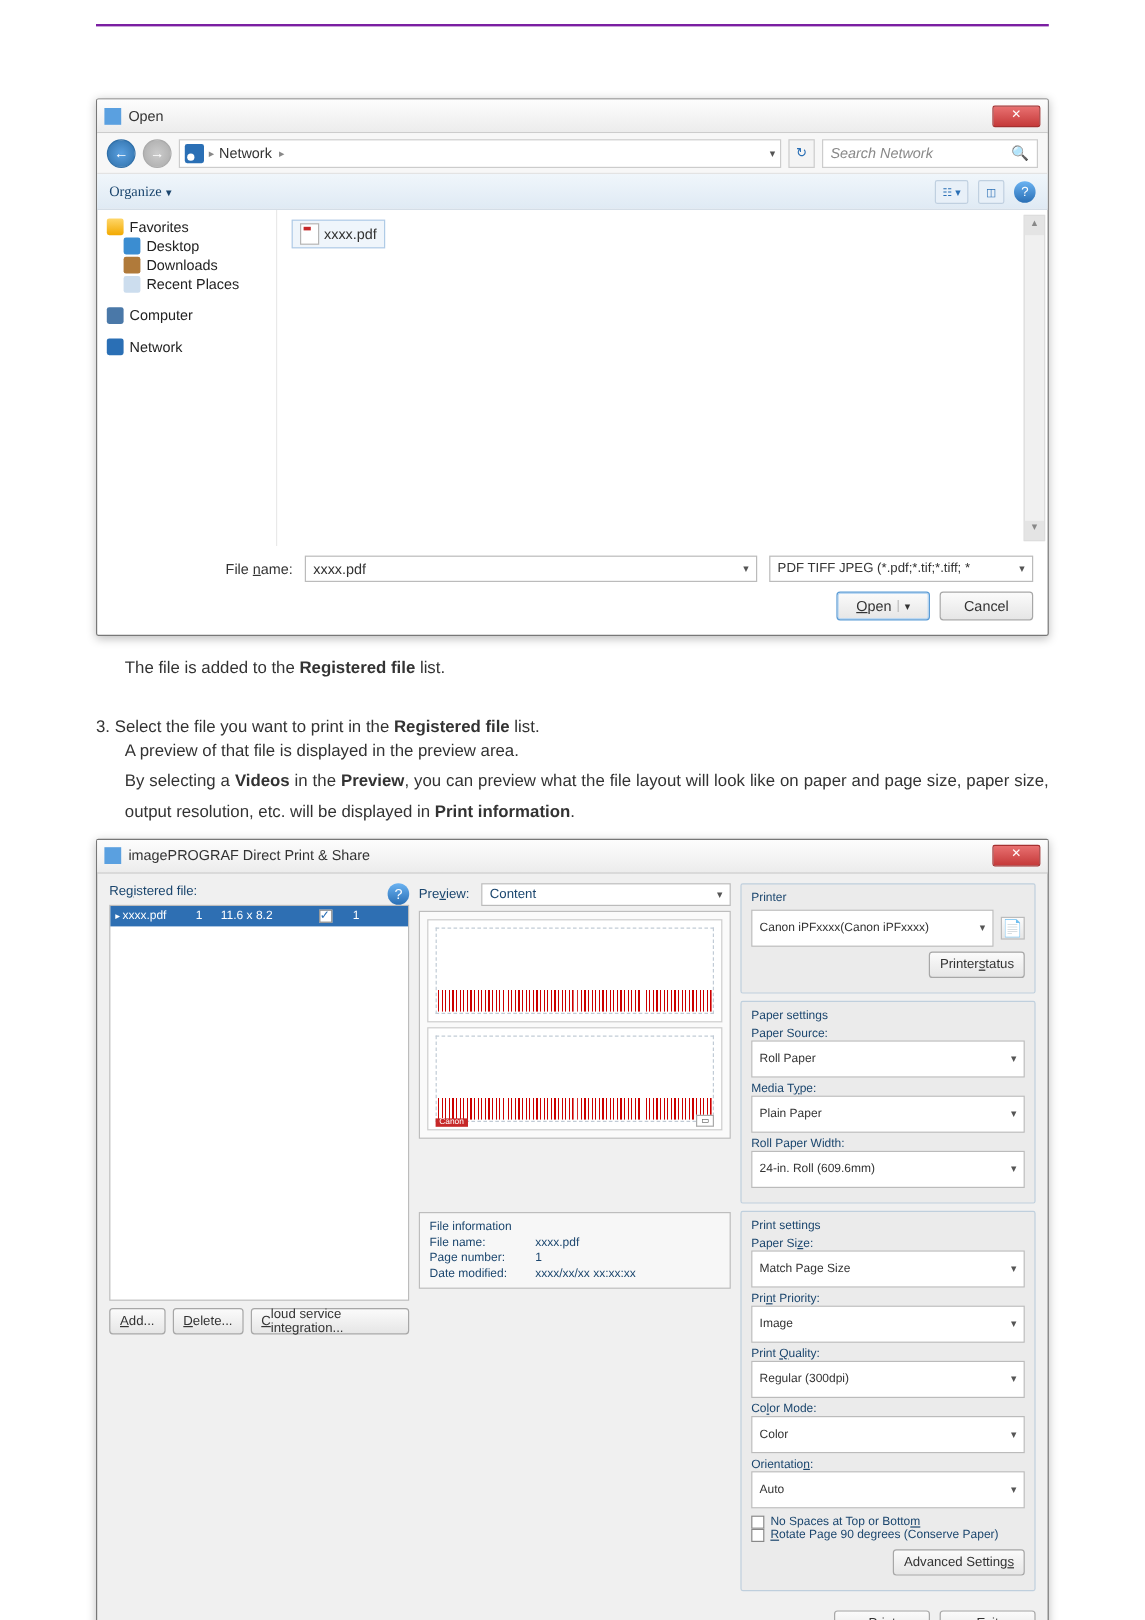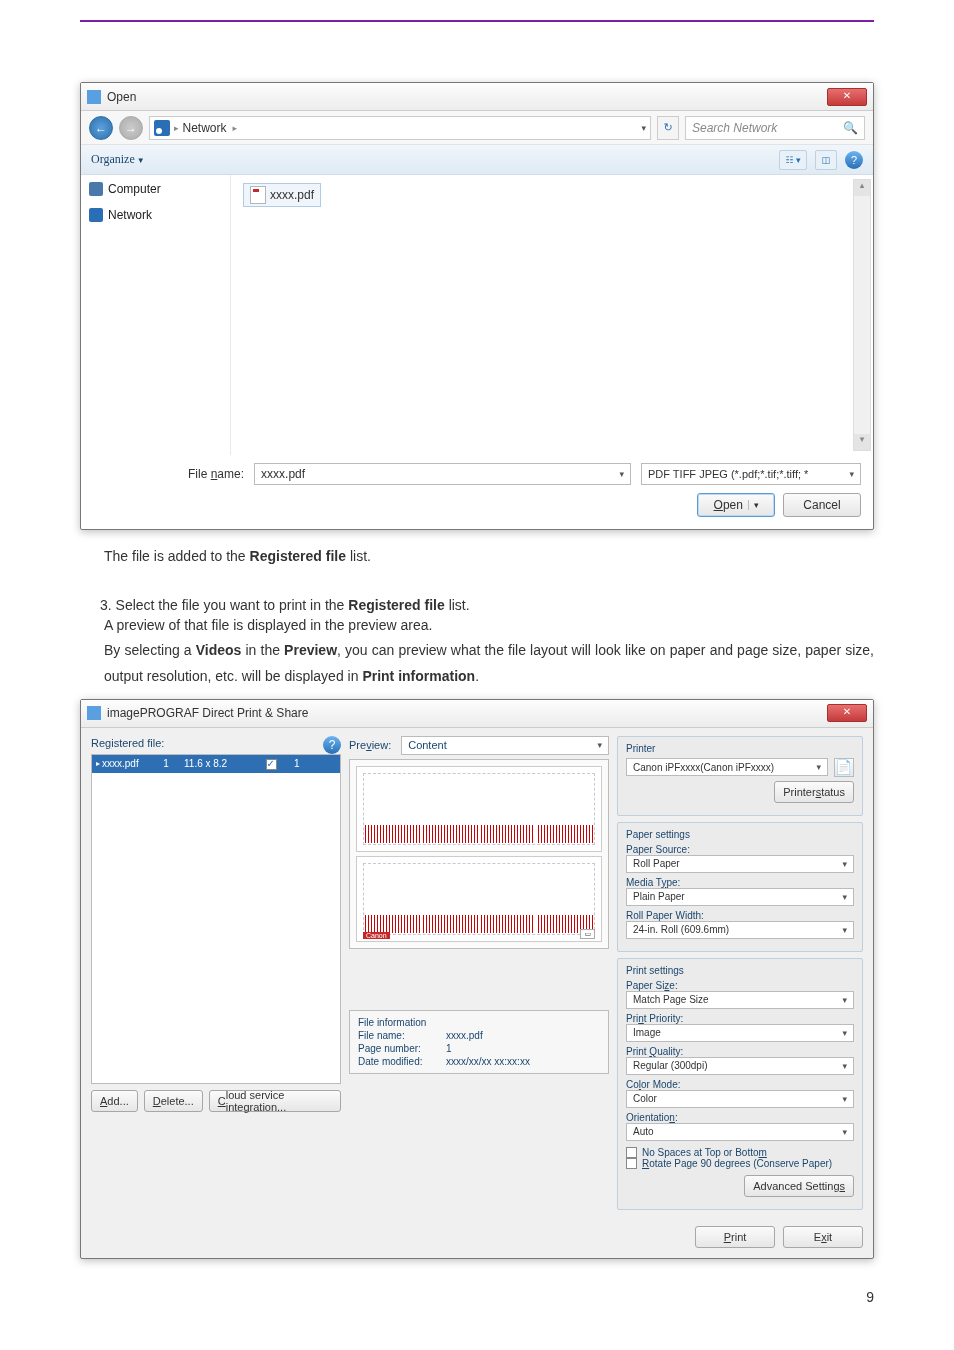--- a/index.html
+++ b/index.html
@@ -120,21 +120,21 @@
     min-width:78px;height:24px;border:1px solid #a7a7a7;border-radius:3px;
     background:linear-gradient(#fbfbfb,#e6e6e6);font-size:12px;
     display:flex;align-items:center;justify-content:center;padding:0 8px;
   }
   .winbtn.def{border-color:#5a9bd5;box-shadow:0 0 0 1px #bcd8f2 inset;}
   .winbtn .drop{margin-left:5px;border-left:1px solid #bbb;padding-left:5px;font-size:9px;}
 
   
   .bodytext{font-size:14px;line-height:1.8;margin-left:24px;}
   .bodytext b{font-weight:bold;}
-  .step-line{font-size:14px;margin-top:28px;margin-left:20px;}
+  .step-line{font-size:14px;margin-top:28px;}
   .sub{margin-left:24px;font-size:14px;line-height:1.8;}
   .just{text-align:justify;}
 
   
   .dpsdlg{
     border:1px solid #777;border-radius:2px;background:#f0f0f0;
     box-shadow:0 2px 8px rgba(0,0,0,0.25);margin-top:10px;
   }
   .dps-body{display:flex;padding:8px 10px 10px 10px;gap:8px;}
   .dps-left{flex:0 0 250px;}
@@ -183,21 +183,21 @@
   }
   .file-info .frow{display:flex;gap:6px;margin-top:2px;}
   .file-info .flbl{width:82px;}
   .file-info .fval{color:#1b466e;}
   .fi-title{font-size:10px;color:#1b466e;margin-bottom:2px;}
 
   .group{border:1px solid #bfcfdd;border-radius:2px;padding:6px 8px 8px 8px;margin-bottom:6px;background:#ebebeb;}
   .group .glbl{font-size:10px;color:#1b466e;margin-bottom:4px;}
   .group .row{display:flex;align-items:center;gap:6px;margin-bottom:4px;}
   .group .flbl{font-size:10px;color:#1b466e;}
-  .gsel{flex:1;height:18px;border:1px solid #bbb;background:#fff;display:flex;align-items:center;padding:0 6px;font-size:10px;}
+  .gsel{flex:1;height:31px;border:1px solid #bbb;background:#fff;display:flex;align-items:center;padding:0 6px;font-size:10px;}
   .gsel .drop{margin-left:auto;font-size:9px;color:#555;}
   .icon-sq{width:20px;height:19px;border:1px solid #bbb;background:linear-gradient(#fbfbfb,#e6e6e6);display:flex;align-items:center;justify-content:center;}
   .chk{display:flex;align-items:center;gap:5px;font-size:10px;color:#1b466e;}
   .chk .box{width:11px;height:11px;border:1px solid #888;background:#fff;}
   .qmark{
     width:18px;height:18px;border-radius:50%;background:linear-gradient(#6bb3f2,#2a6fb5);
     color:#fff;font-size:12px;text-align:center;line-height:18px;margin-left:auto;
   }
   .reg-top{display:flex;align-items:center;}
 
@@ -243,20 +243,38 @@
     <span class="right">
       <span class="viewbtn">☷ ▾</span>
       <span class="viewbtn" style="width:22px;">◫</span>
       <span class="helpbtn">?</span>
     </span>
   </div>
   <div class="dlg-body">
     <div class="nav-tree">
       <div class="grp">
         <div class="item">
+            <span class="ico star"></span>
+            <span>Favorites</span>
+          </div>
+        <div class="item indent">
+            <span class="ico desk"></span>
+            <span>Desktop</span>
+          </div>
+        <div class="item indent">
+            <span class="ico down"></span>
+            <span>Downloads</span>
+          </div>
+        <div class="item indent">
+            <span class="ico recent"></span>
+            <span>Recent Places</span>
+          </div>
+      </div>
+      <div class="grp">
+        <div class="item">
             <span class="ico comp"></span>
             <span>Computer</span>
           </div>
       </div>
       <div class="grp">
         <div class="item">
             <span class="ico net"></span>
             <span>Network</span>
           </div>
       </div>

